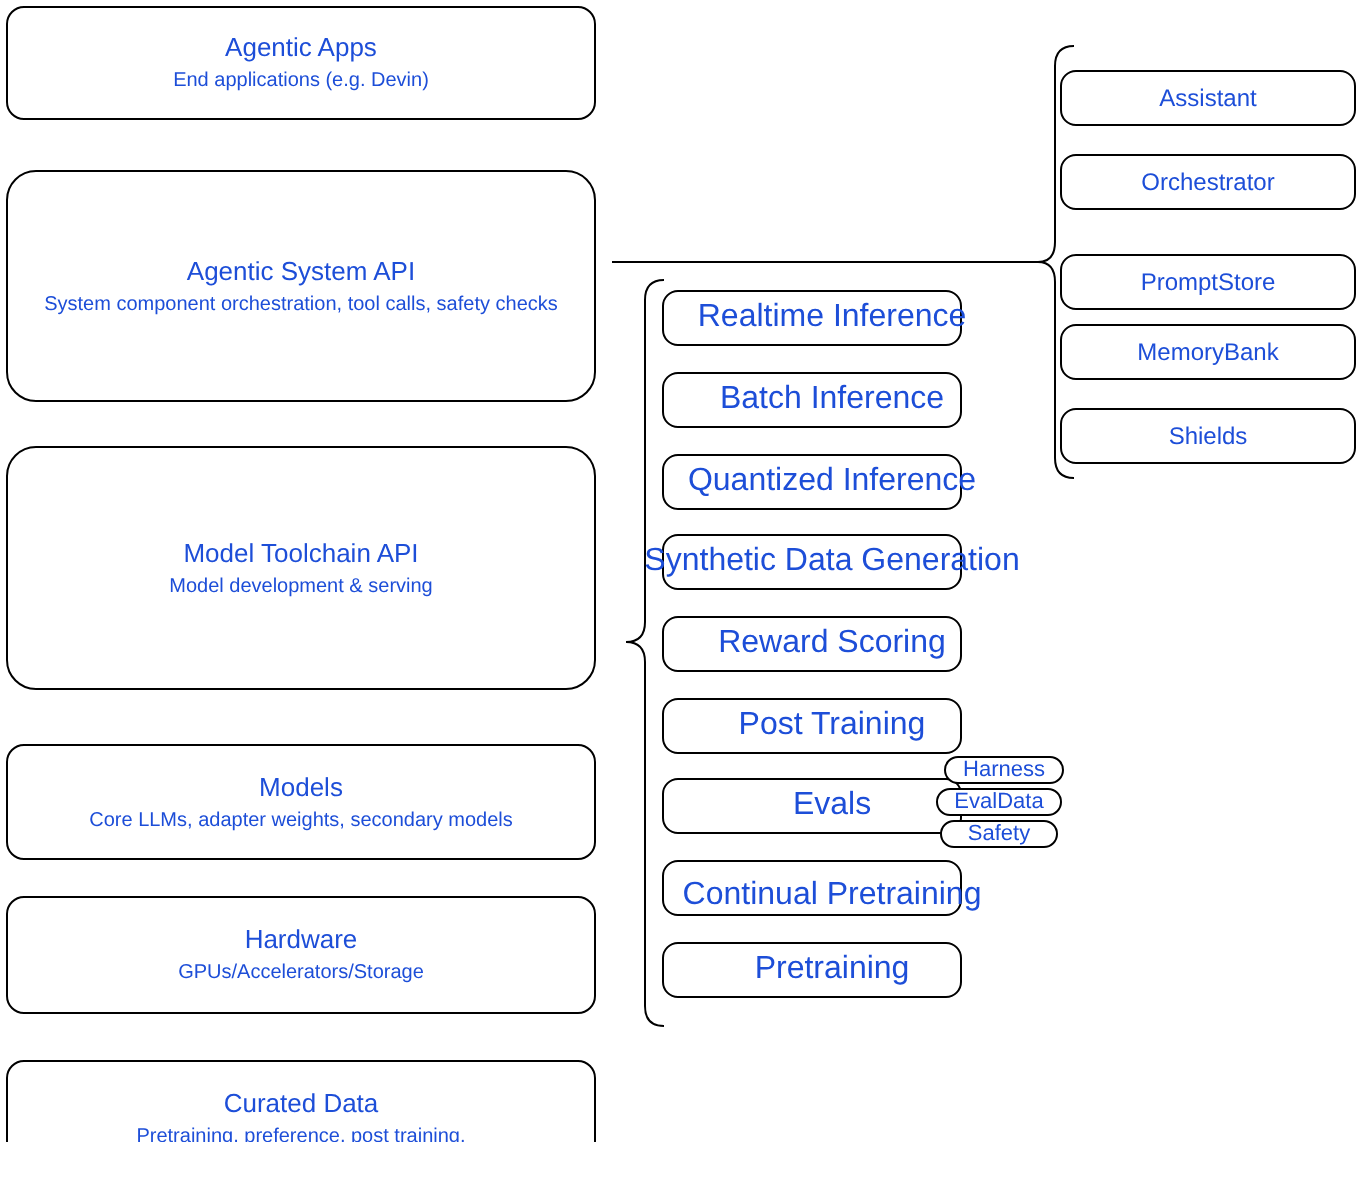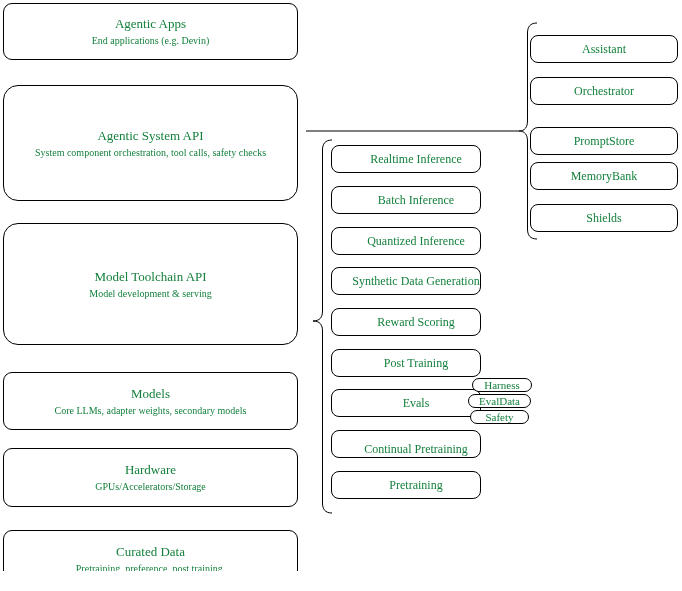--- a/index.html
+++ b/index.html
@@ -1,22 +1,22 @@
 <!DOCTYPE html>
 <html><head>
 <meta charset="utf-8">
 <style>
   html, body { margin: 0; padding: 0; background: #ffffff; }
   .canvas {
     position: relative;
     width: 682px;
     height: 571px;
     background: #ffffff;
-    font-family: Liberation Serif, serif;
-    color: #15803d;
+    font-family: Liberation Sans, sans-serif;
+    color: #1d4ed8;
     overflow: hidden;
   }
   .connector-layer {
     position: absolute;
     left: 0; top: 0;
     width: 682px; height: 591px;
     pointer-events: none;
   }
   .node {
     position: absolute;
@@ -30,21 +30,21 @@
     text-align: center;
   }
   .stack-node { left: 3px; width: 295px; }
   .r9  { border-radius: 9px; }
   .r27 { border-radius: 15px; }
   .node-title { font-size: 13px; line-height: 15px; white-space: nowrap; }
   .node-sub   { font-size: 10px; line-height: 12px; margin-top: 4px; white-space: nowrap; }
   .chain-node {
     left: 331px; width: 150px; height: 28px;
     border-radius: 8px;
-    font-size: 12px; white-space: nowrap; padding-left: 20px;
+    font-size: 16px; white-space: nowrap; padding-left: 20px;
   }
   .sys-node {
     left: 530px; width: 148px; height: 28px;
     border-radius: 8px;
     font-size: 12px; white-space: nowrap;
   }
   .tag-pill {
     position: absolute;
     box-sizing: border-box;
     background: #ffffff;

